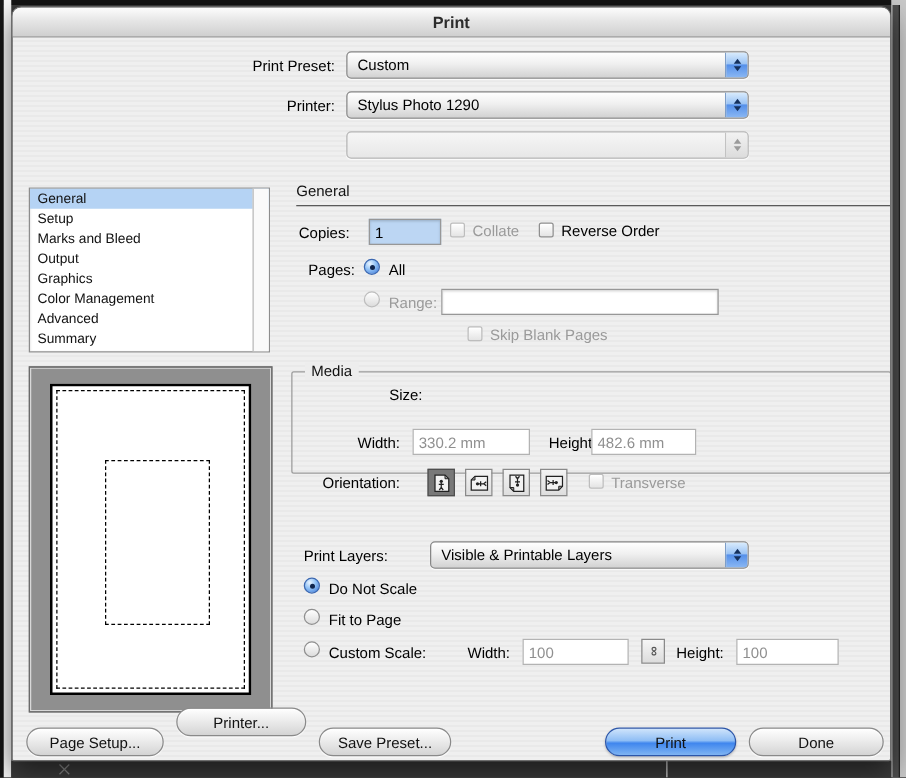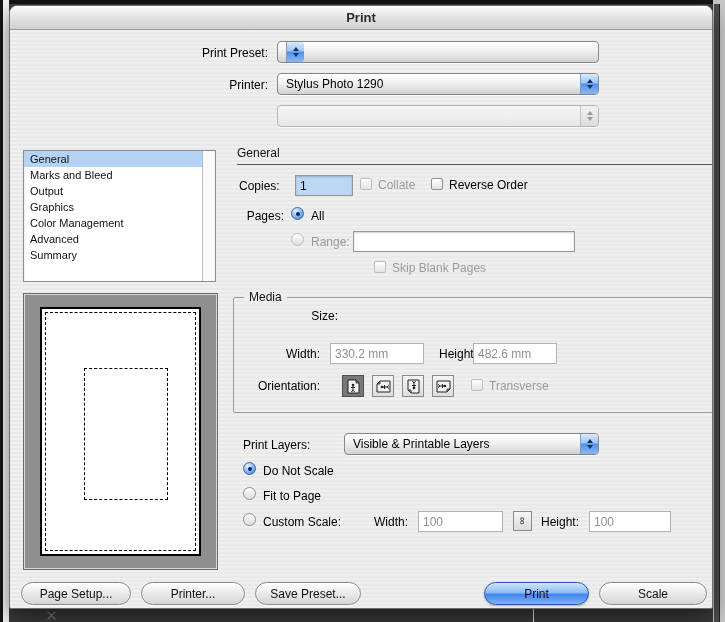--- a/index.html
+++ b/index.html
@@ -134,20 +134,21 @@
 <div class="bg-x"></div>
 
 <div class="dialog">
 
   <div class="titlebar">
     <span>Print</span>
   </div>
 
   <div class="lbl r" style="left:108px; top:40px; width:150px;">Print Preset:</div>
   <div class="popup" style="left:267px; top:35px; width:322px;">
+    <span class="val">Custom</span>
     <span class="cap">
         <span class="tri-up"></span>
         <span class="tri-down"></span>
       </span>
   </div>
 
   <div class="lbl r" style="left:108px; top:72px; width:150px;">Printer:</div>
   <div class="popup" style="left:267px; top:67px; width:322px;">
     <span class="val">Stylus Photo 1290</span>
     <span class="cap">
@@ -159,20 +160,21 @@
   <div class="popup disabled" style="left:267px; top:99px; width:322px;">
     <span class="val"></span>
     <span class="cap">
         <span class="tri-up"></span>
         <span class="tri-down"></span>
       </span>
   </div>
 
   <div class="listbox">
     <div class="list-item sel">General</div>
+    <div class="list-item">Setup</div>
     <div class="list-item">Marks and Bleed</div>
     <div class="list-item">Output</div>
     <div class="list-item">Graphics</div>
     <div class="list-item">Color Management</div>
     <div class="list-item">Advanced</div>
     <div class="list-item">Summary</div>
     <div class="track"></div>
   </div>
 
   <div class="panel-head">General</div>
@@ -195,21 +197,21 @@
   <span class="cb dis" style="left:364px; top:255px;"></span>
   <div class="lbl dim" style="left:382px; top:255px;">Skip Blank Pages</div>
 
   <div class="preview">
     <div class="page">
       <div class="bleed"></div>
       <div class="doc"></div>
     </div>
   </div>
 
-  <div class="group" style="left:223px; top:291px; width:480px; height:116px;">
+  <div class="group" style="left:223px; top:291px; width:480px; height:82px;">
     <span class="legend">Media</span>
   </div>
   <div class="lbl r" style="left:228px; top:303px; width:100px;">Size:</div>
 
   <div class="lbl r" style="left:248px; top:341px; width:62px;">Width:</div>
   <input class="tf dis" style="left: 320px; top: 337px; width: 94px;" value="330.2 mm">
   <div class="lbl r" style="left:420px; top:341px; width:47px;">Height:</div>
   <input class="tf dis" style="left: 463px; top: 337px; width: 84px;" value="482.6 mm">
 
   <div class="lbl" style="left:248px; top:373px;">Orientation:</div>
@@ -267,19 +269,19 @@
   <div class="lbl" style="left:253px; top:509px;">Custom Scale:</div>
   <div class="lbl" style="left:364px; top:509px;">Width:</div>
   <input class="tf dis" style="left: 408px; top: 505px; width: 85px;" value="100">
   <div class="linkbtn" style="left:503px; top:505px;">
     <span class="chain">∞</span>
   </div>
   <div class="lbl" style="left:531px; top:509px;">Height:</div>
   <input class="tf dis" style="left: 579px; top: 505px; width: 82px;" value="100">
 
   <div class="btn" style="left:11px; top:576px; width:110px;">Page Setup...</div>
-  <div class="btn" style="left:131px; top:576px; width:104px;">Printer...</div>
+  <div class="btn" style="left:131px; top:560px; width:104px;">Printer...</div>
   <div class="btn" style="left:245px; top:576px; width:106px;">Save Preset...</div>
   <div class="btn" style="left:356px; top:576px; width:108px;margin-top:44px;">Cancel</div>
   <div class="btn primary" style="left:474px; top:576px; width:105px;">Print</div>
-  <div class="btn" style="left:589px; top:576px; width:108px;">Scale</div>
+  <div class="btn" style="left:589px; top:576px; width:108px;">Done</div>
 
 </div>
 
 </body></html>

